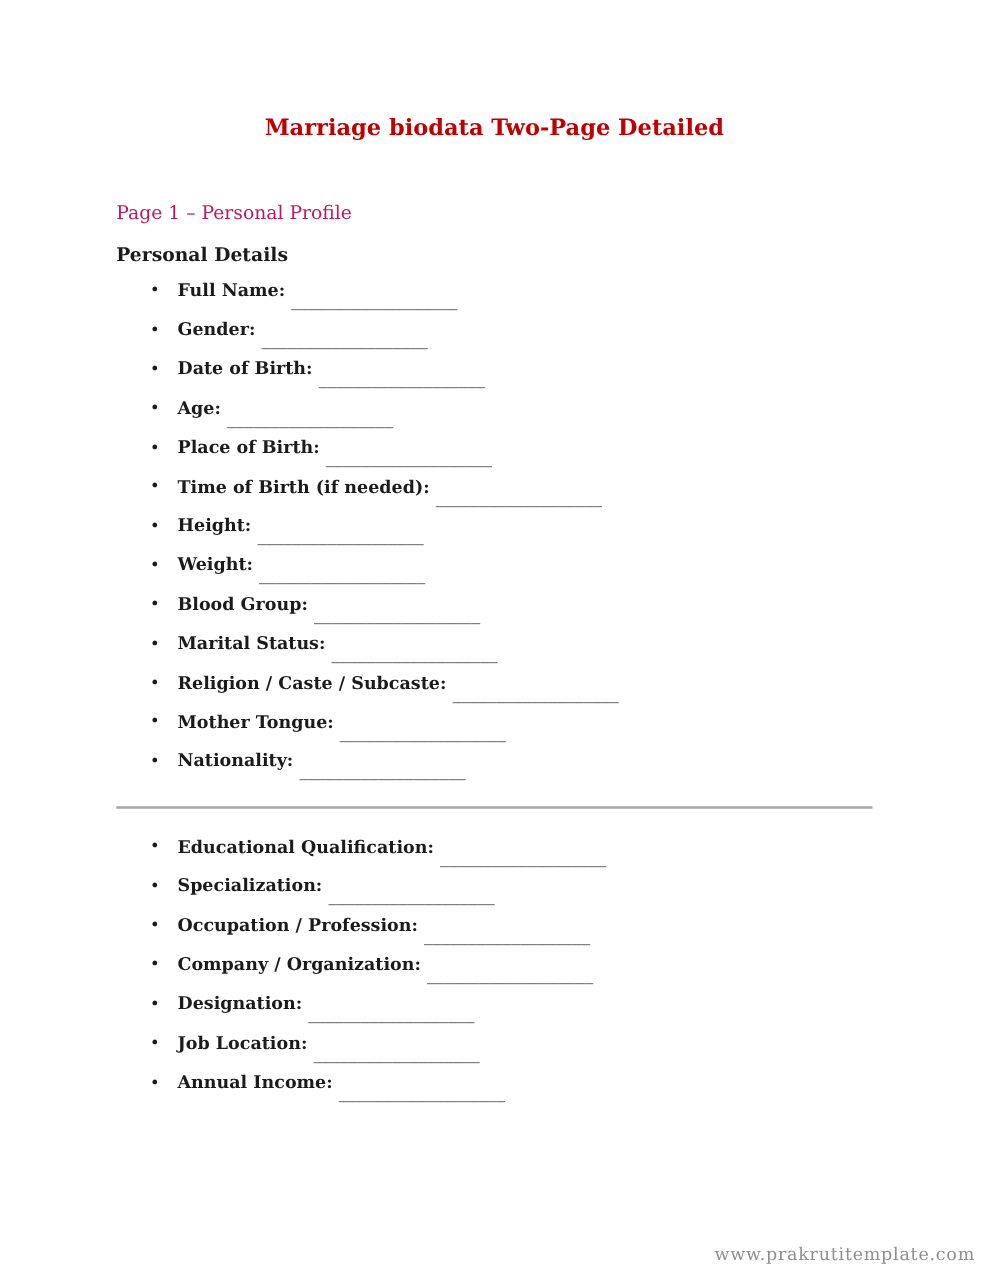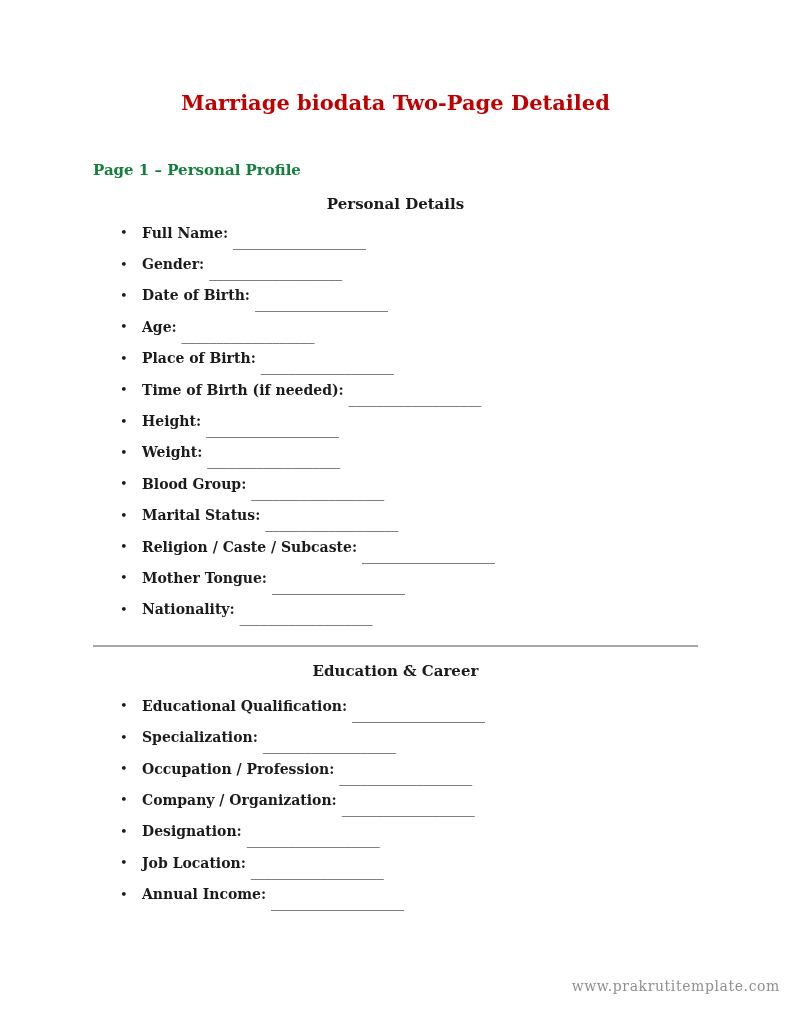--- a/index.html
+++ b/index.html
@@ -4,46 +4,46 @@
 <style>
   html,body{margin:0;padding:0;background:#ffffff;}
   .page{
     width:791px;height:1024px;position:relative;background:#ffffff;
     color:#1b1b1b;font-family:"DejaVu Serif","Liberation Serif",serif;
     overflow:hidden;box-sizing:border-box;
   }
   .content{padding:0 93px;}
   .doc-title{
     margin:0;padding-top:92px;text-align:center;
-    font-size:21px;font-weight:bold;color:#c00000;line-height:22px;
+    font-size:18px;font-weight:bold;color:#c00000;line-height:22px;
   }
   .page-heading{
-    margin:47px 0 0;font-size:15px;font-weight:bold;line-height:18px;color:#15803d;
+    margin:47px 0 0;font-size:15px;font-weight:normal;line-height:18px;color:#be185d;
   }
   .section-heading{
-    margin:16px 0 0;font-size:15px;font-weight:bold;line-height:18px;color:#1b1b1b;text-align:center;
+    margin:16px 0 0;font-size:15px;font-weight:bold;line-height:18px;color:#1b1b1b;
   }
   ul.field-list{margin:4px 0 0;padding:0;list-style:none;}
   ul.field-list.second{margin-top:10px;}
   ul.field-list li{
     height:31.4px;display:flex;align-items:center;
     font-size:14px;color:#1b1b1b;white-space:nowrap;
   }
   .bullet{
     width:22px;padding-left:27px;flex:0 0 auto;
     font-size:13px;line-height:1;color:#1b1b1b;
   }
   .item-label{flex:0 0 auto;font-weight:bold;}
   .item-blank{flex:0 0 auto;letter-spacing:0;margin-top:16px;}
   .divider{
     border:none;border-top:2px solid #a6a6a6;
     margin:20px 0 15px;height:0;
   }
   .footer-url{
-    position:absolute;right:11px;bottom:30px;
+    position:absolute;right:11px;bottom:12px;
     font-size:14px;color:#8f8f8f;letter-spacing:0.6px;
     text-decoration:none;
     margin-top:23px;
   }
 </style>
 </head>
 <body>
 
 <div class="page">
   <div class="content">
@@ -129,21 +129,20 @@
 
   <li>
     <span class="bullet">•</span>
     <span class="item-label">Nationality:&nbsp;</span>
     <span class="item-blank">___________________</span>
   </li>
 </ul>
 
     <hr class="divider">
 
-    <h3 class="section-heading" style="margin-top:0;">Education &amp; Career</h3>
 
     <ul class="field-list second">
   <li>
     <span class="bullet">•</span>
     <span class="item-label">Educational Qualification:&nbsp;</span>
     <span class="item-blank">___________________</span>
   </li>
 
   <li>
     <span class="bullet">•</span>

